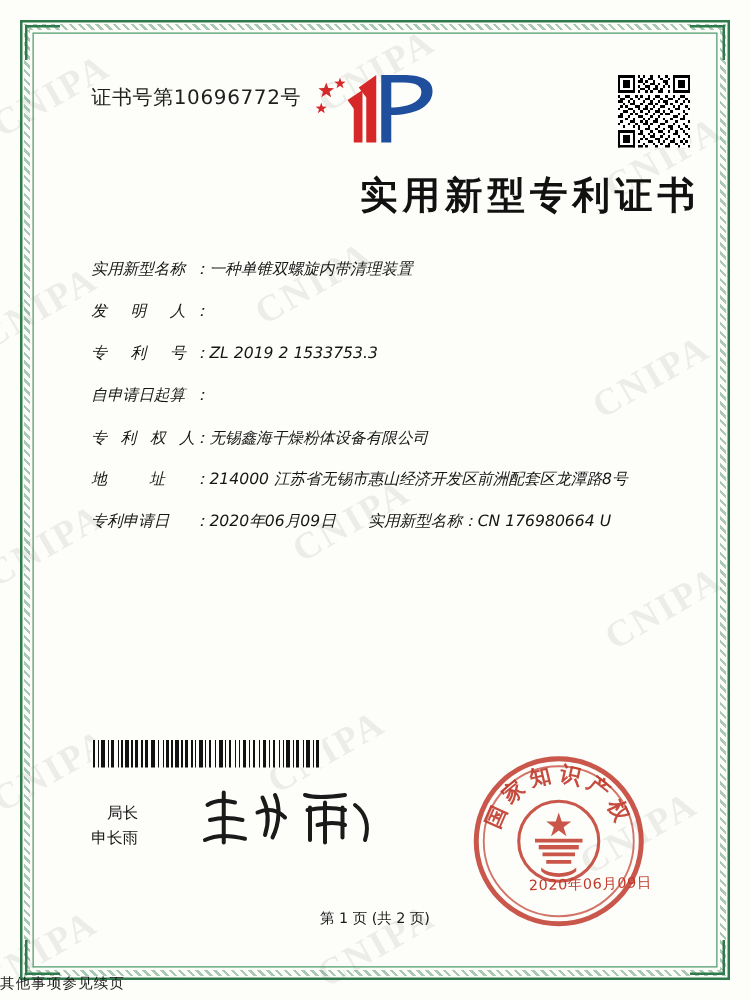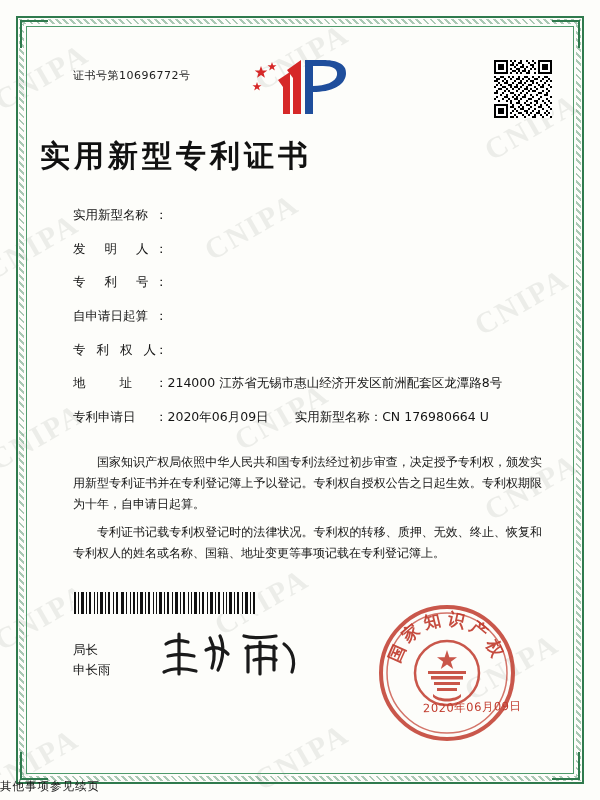--- a/index.html
+++ b/index.html
@@ -81,21 +81,21 @@
   .content {
     position: absolute;
     left: 40px; right: 40px; top: 40px; bottom: 40px;
     z-index: 5;
   }
 
   .cert-no {
     position: absolute;
     left: 33px;
     top: 28px;
-    font-size: 11px;
+    font-size: 16px;
     font-family: "DejaVu Sans", sans-serif;
     color: #202020;
     letter-spacing: 0.5px;
   }
 
   .qr {
     position: absolute;
     right: 8px;
     top: 20px;
     width: 58px;
@@ -109,41 +109,42 @@
     transform: translateX(-50%);
     top: 16px;
     width: 110px;
     height: 62px;
   }
 
   .title {
     position: absolute;
     left: 0; right: 0;
     top: 96px;
-    text-align: left;
+    text-align: right;
     font-family: "DejaVu Sans", "Liberation Sans", sans-serif;
     font-size: 30px;
     font-weight: 700;
     letter-spacing: 4px;
     color: #111;
   }
 
   .fields {
     position: absolute;
     left: 33px;
     right: 10px;
     top: 166px;
   }
   .field-row {
     display: flex;
     align-items: center;
     margin-bottom: 15.5px;
     font-size: 12.5px;
     line-height: 1.45;
     color: #151515;
+    font-style: italic;
   }
   .field-label {
     width: 82px;
     flex: 0 0 82px;
     letter-spacing: 0px;
     white-space: nowrap;
   }
   .field-label.sp1 { letter-spacing: 7.5px; }
   .field-label.sp2 { letter-spacing: 3.5px; }
   .field-label.sp3 { letter-spacing: 15px; }
@@ -184,20 +185,21 @@
     width: 185px;
   }
 
   .signature-block {
     position: absolute;
     left: 33px;
     top: 600px;
     font-size: 12.5px;
     line-height: 1.6;
     color: #151515;
+    text-align: right;
   }
 
   .handwriting {
     position: absolute;
     left: 118px;
     top: 588px;
     width: 150px;
     height: 52px;
   }
 
@@ -504,63 +506,62 @@
       </svg>
     </div>
 
     <div class="title">实用新型专利证书</div>
 
     <div class="fields">
 
       <div class="field-row">
         <span class="field-label">实用新型名称</span>
         <span class="field-colon">：</span>
+        <span class="field-value">一种单锥双螺旋内带清理装置</span>
       </div>
 
       <div class="field-row">
         <span class="field-label sp1">发 明 人</span>
         <span class="field-colon">：</span>
       </div>
 
       <div class="field-row">
         <span class="field-label sp1">专 利 号</span>
         <span class="field-colon">：</span>
+        <span class="field-value">ZL 2019 2 1533753.3</span>
       </div>
 
       <div class="field-row">
         <span class="field-label">自申请日起算</span>
         <span class="field-colon">：</span>
       </div>
 
       <div class="field-row">
         <span class="field-label sp2">专 利 权 人</span>
         <span class="field-colon">：</span>
+        <span class="field-value">无锡鑫海干燥粉体设备有限公司</span>
       </div>
 
       <div class="field-row">
         <span class="field-label sp3">地    址</span>
         <span class="field-colon">：</span>
         <span class="field-value">214000 江苏省无锡市惠山经济开发区前洲配套区龙潭路8号</span>
       </div>
 
       <div class="field-row dual">
         <span class="field-label">专利申请日</span>
         <span class="field-colon">：</span>
         <span class="field-value">2020年06月09日</span>
         <span class="second-label">实用新型名称</span>
         <span class="field-colon">：</span>
         <span>CN 176980664 U</span>
       </div>
 
     </div>
 
-    <div class="paragraphs">
-      <p>国家知识产权局依照中华人民共和国专利法经过初步审查，决定授予专利权，颁发实用新型专利证书并在专利登记簿上予以登记。专利权自授权公告之日起生效。专利权期限为十年，自申请日起算。</p>
-      <p>专利证书记载专利权登记时的法律状况。专利权的转移、质押、无效、终止、恢复和专利权人的姓名或名称、国籍、地址变更等事项记载在专利登记簿上。</p>
-    </div>
 
     <div class="barcode">
       <svg width="185" height="22" viewBox="0 0 185 22" shape-rendering="crispEdges" aria-hidden="true">
         <rect width="185" height="22" fill="#fdfdfa"></rect>
         <g fill="#111111">
           <rect x="1" y="0" width="2" height="22"></rect>
             <rect x="5" y="0" width="1" height="22"></rect>
           <rect x="8" y="0" width="3" height="22"></rect>
             <rect x="13" y="0" width="1" height="22"></rect>
           <rect x="16" y="0" width="2" height="22"></rect>
@@ -656,18 +657,19 @@
           <path id="sealtop" d="M71,71 m-48,0 a48,48 0 1,1 96,0" fill="none"></path>
         </defs>
         <text font-family="'DejaVu Sans','Liberation Sans',sans-serif" font-size="17" font-weight="700" fill="#c0392b" opacity="0.9" letter-spacing="5">
           <textPath href="#sealtop" startOffset="6%">国家知识产权局</textPath>
         </text>
       </svg>
     </div>
 
     <div class="seal-date">2020年06月09日</div>
 
+    <div class="page-num">第 1 页 (共 2 页)</div>
 
   </div>
 
   <div class="footer-note">其他事项参见续页</div>
 
 </div>
 
 </body></html>

